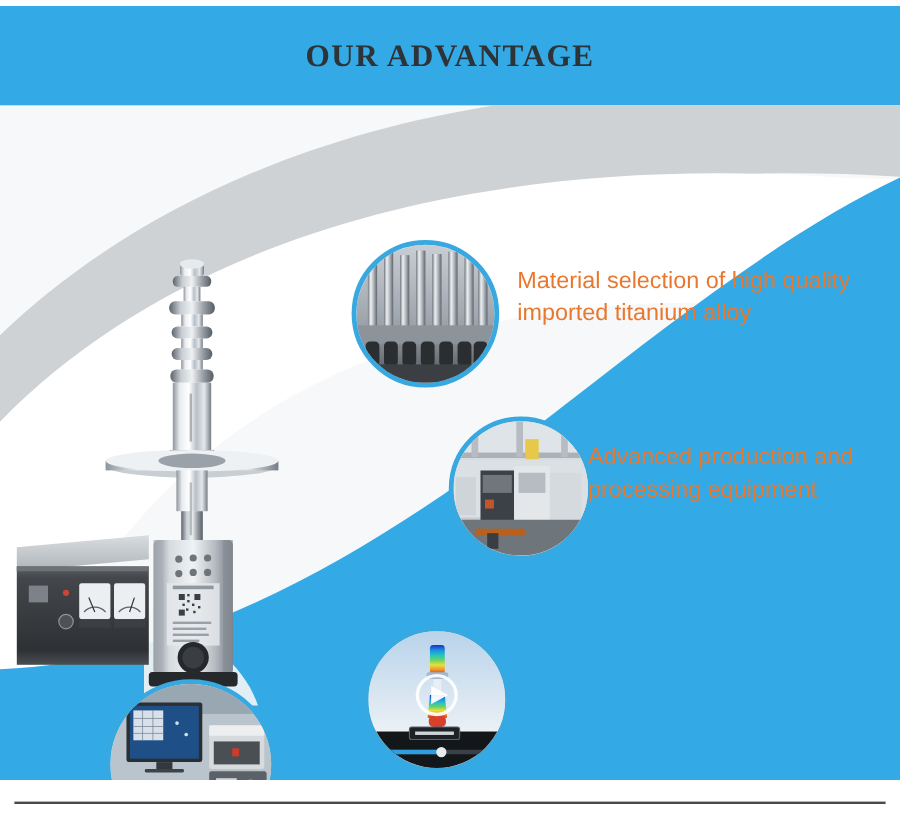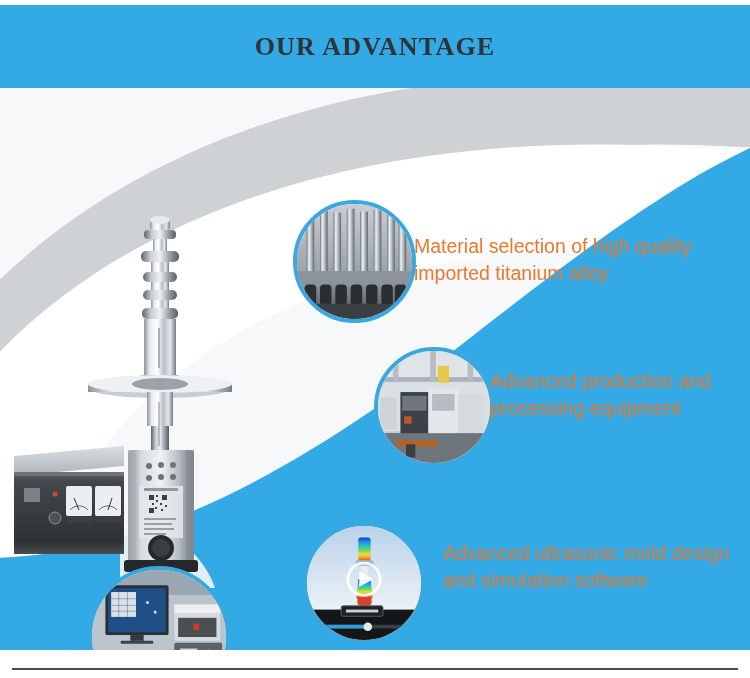--- a/index.html
+++ b/index.html
@@ -61,21 +61,21 @@
   }
 
   
   .feature-text {
     position: absolute;
     color: #e8782e;
     font-size: 19.5px;
     line-height: 27px;
     font-family: "Liberation Sans", sans-serif;
   }
-  .t1 { left: 414px; top: 133px; width: 300px; margin-top: 12px; }
+  .t1 { left: 431px; top: 133px; width: 300px; }
   .t2 { left: 490px; top: 280px; width: 250px; }
   .t3 { left: 443px; top: 452px; width: 300px; color:#e07a36; }
 
   
   .circle {
     position: absolute;
     border-radius: 50%;
     border: 4px solid #38a9e0;
     box-sizing: border-box;
     overflow: hidden;
@@ -433,20 +433,19 @@
           <ellipse cx="80" cy="124" rx="13" ry="9" fill="#1c2024"></ellipse>
           <ellipse cx="80" cy="122" rx="9" ry="6" fill="#2e3438"></ellipse>
         </g>
       </svg>
     </div>
 
     <div class="feature-text t1">Material selection of high quality imported titanium alloy</div>
 
     <div class="feature-text t2">Advanced production and processing equipment</div>
 
-    <div class="feature-text t3">Advanced ultrasonic mold design and simulation software</div>
 
   </div>
 
   <div class="footer-strip"></div>
   <div class="footer-rule"></div>
 
 </div>
 
 </body></html>

